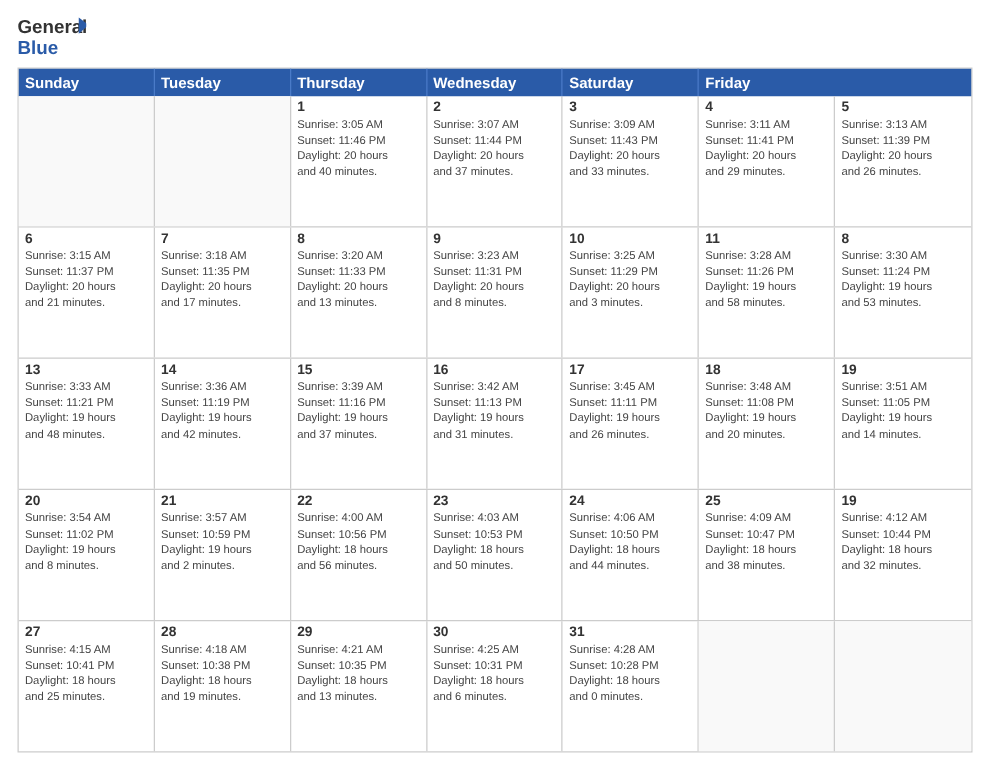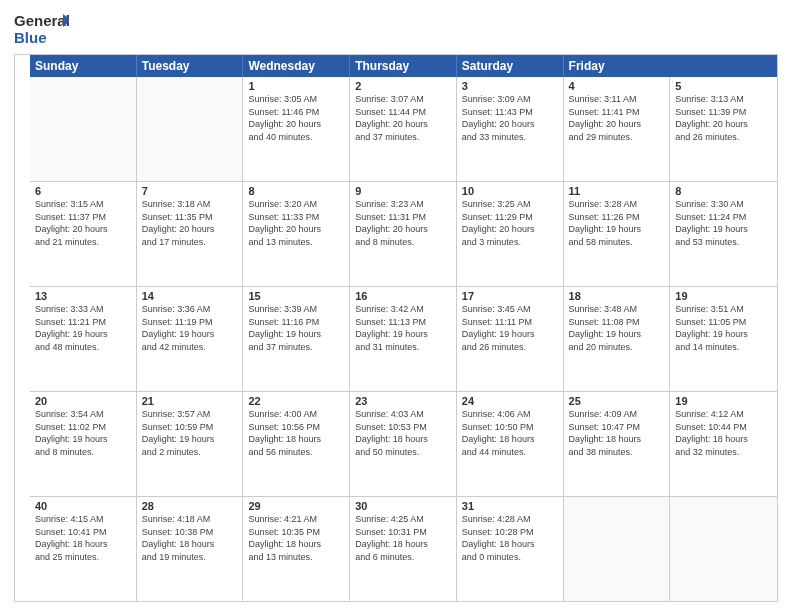--- a/index.html
+++ b/index.html
@@ -39,21 +39,20 @@
     }
     .subtitle {
       font-size: 13px;
       color: #555;
     }
     .calendar {
       flex: 1;
       display: flex;
       flex-direction: column;
       border: 1px solid #ccc;
-      padding-left: 15px;
     }
     .cal-header-row {
       display: grid;
       grid-template-columns: repeat(7, 1fr);
       background: #2a5ba8;
     }
     .cal-header-cell {
       color: #fff;
       font-size: 12px;
       font-weight: bold;
@@ -110,22 +109,22 @@
     <div class="title-block">
       <div class="month-title"></div>
       <div class="subtitle"></div>
     </div>
   </div>
 
   <div class="calendar">
     <div class="cal-header-row">
     <div class="cal-header-cell">Sunday</div>
         <div class="cal-header-cell">Tuesday</div>
+        <div class="cal-header-cell">Thursday</div>
         <div class="cal-header-cell">Wednesday</div>
-        <div class="cal-header-cell">Thursday</div>
         <div class="cal-header-cell">Saturday</div>
         <div class="cal-header-cell">Friday</div>
       </div>
     <div class="cal-body">
     <div class="cal-row">
           <div class="cal-cell empty"></div>
           <div class="cal-cell empty"></div>
           <div class="cal-cell">
             <div class="day-number">1</div>
             <div class="cell-info">Sunrise: 3:05 AM<br>Sunset: 11:46 PM<br>Daylight: 20 hours<br>and 40 minutes.</div>
@@ -232,21 +231,21 @@
             <div class="day-number">25</div>
             <div class="cell-info">Sunrise: 4:09 AM<br>Sunset: 10:47 PM<br>Daylight: 18 hours<br>and 38 minutes.</div>
           </div>
           <div class="cal-cell">
             <div class="day-number">19</div>
             <div class="cell-info">Sunrise: 4:12 AM<br>Sunset: 10:44 PM<br>Daylight: 18 hours<br>and 32 minutes.</div>
           </div>
         </div>
         <div class="cal-row">
           <div class="cal-cell">
-            <div class="day-number">40</div>
+            <div class="day-number">27</div>
             <div class="cell-info">Sunrise: 4:15 AM<br>Sunset: 10:41 PM<br>Daylight: 18 hours<br>and 25 minutes.</div>
           </div>
           <div class="cal-cell">
             <div class="day-number">28</div>
             <div class="cell-info">Sunrise: 4:18 AM<br>Sunset: 10:38 PM<br>Daylight: 18 hours<br>and 19 minutes.</div>
           </div>
           <div class="cal-cell">
             <div class="day-number">29</div>
             <div class="cell-info">Sunrise: 4:21 AM<br>Sunset: 10:35 PM<br>Daylight: 18 hours<br>and 13 minutes.</div>
           </div>

